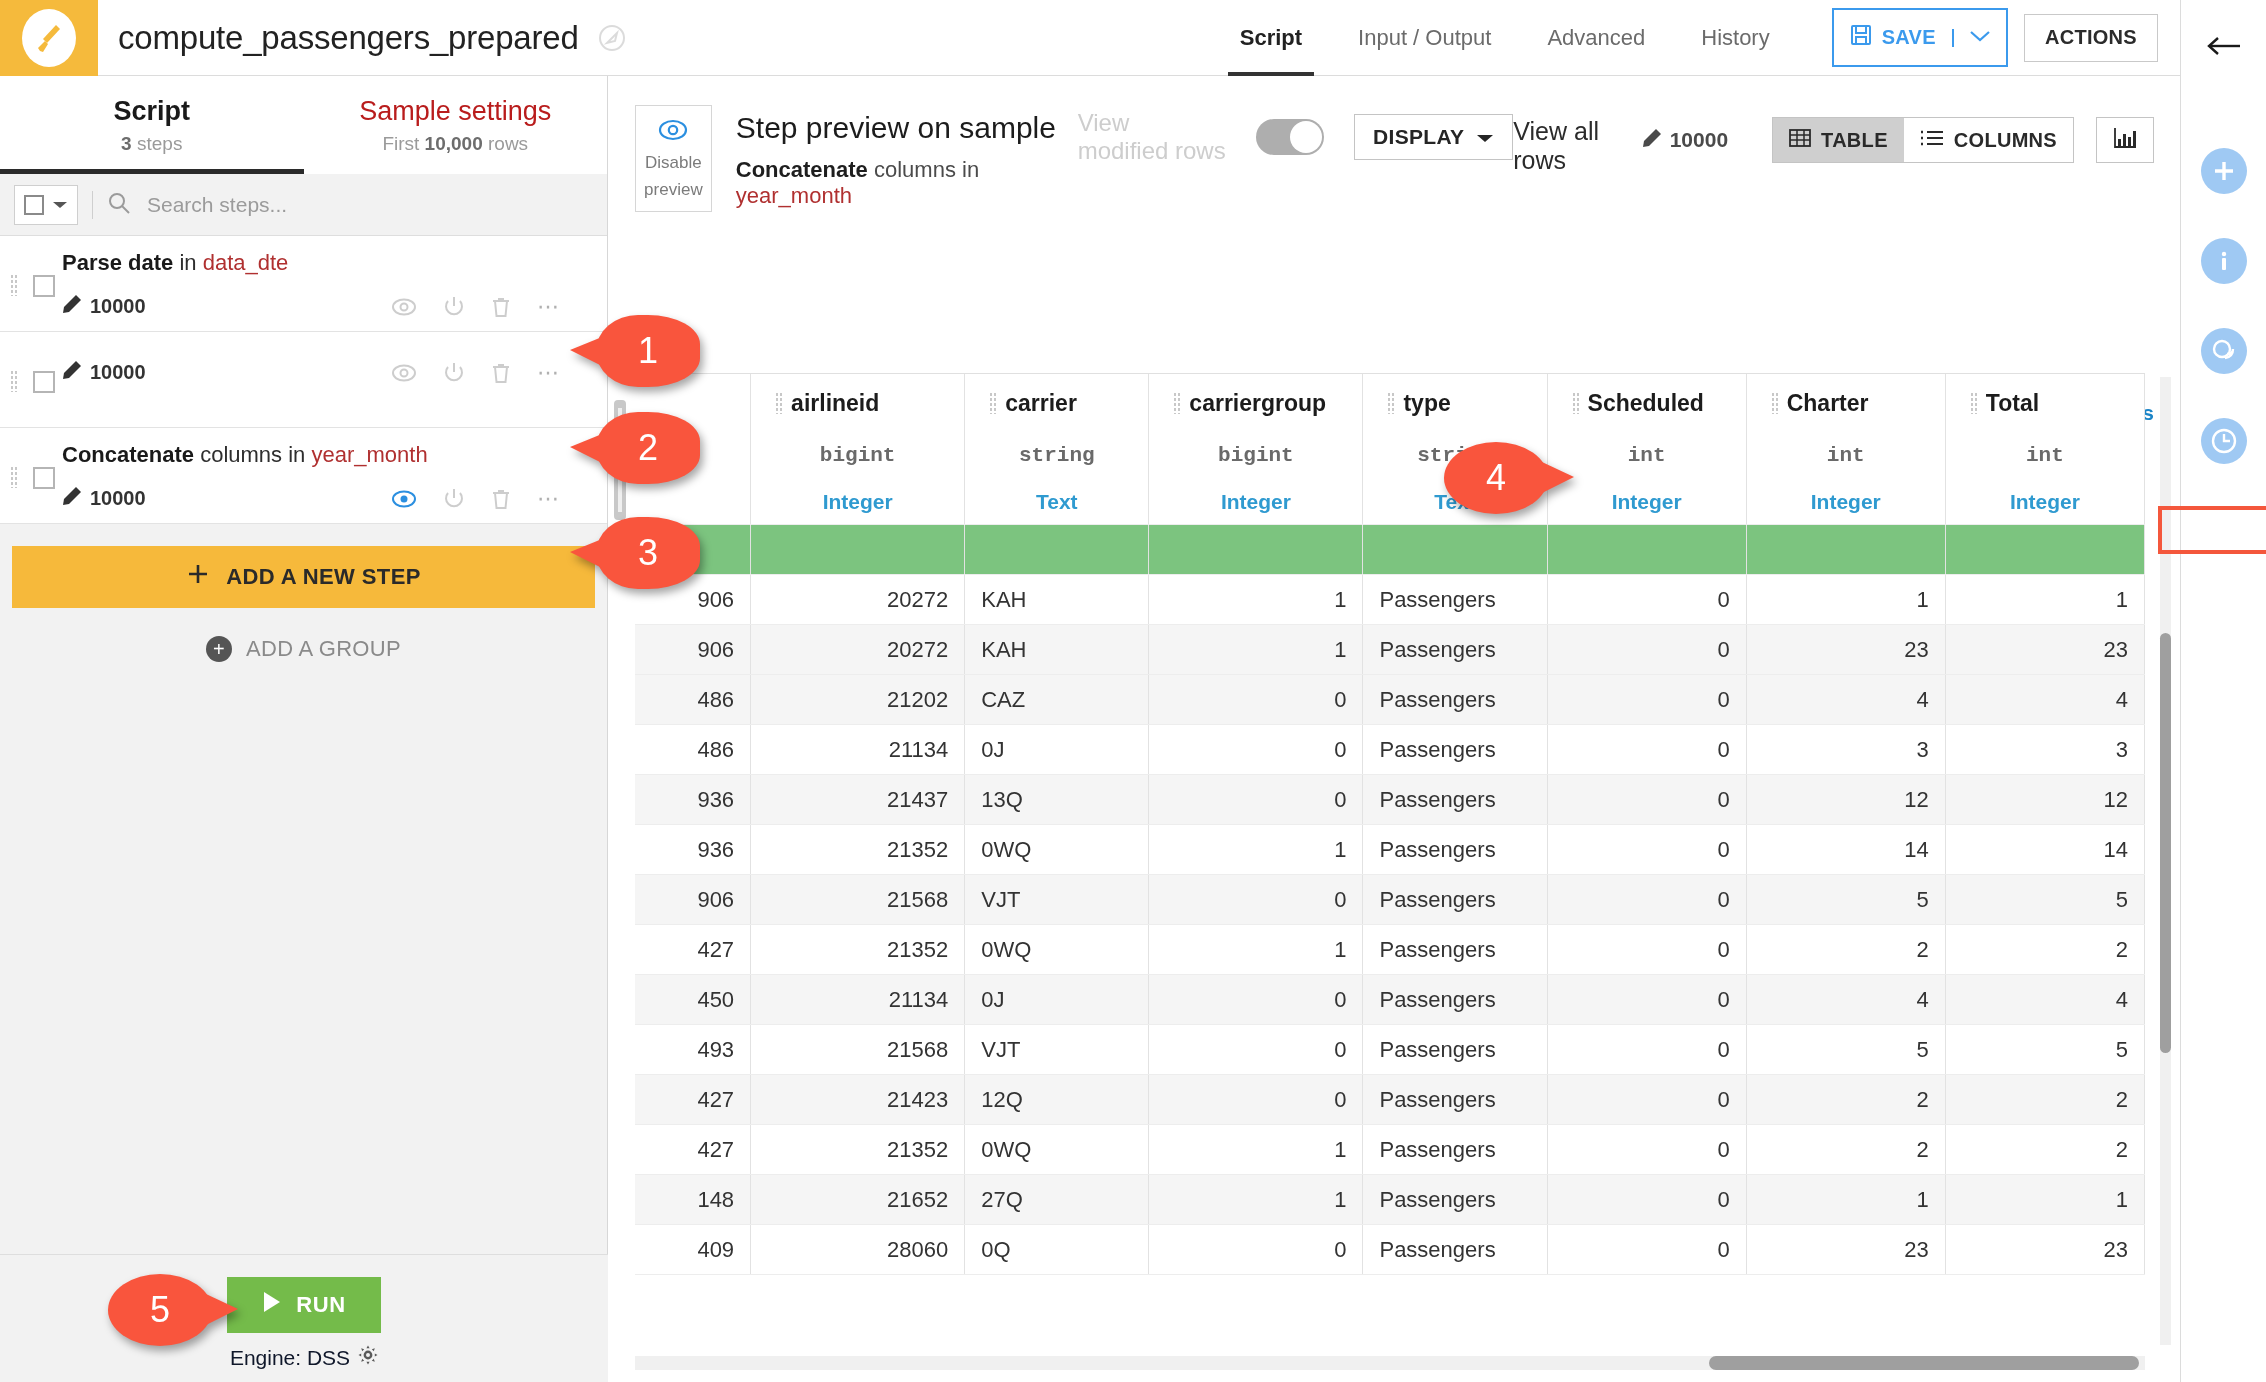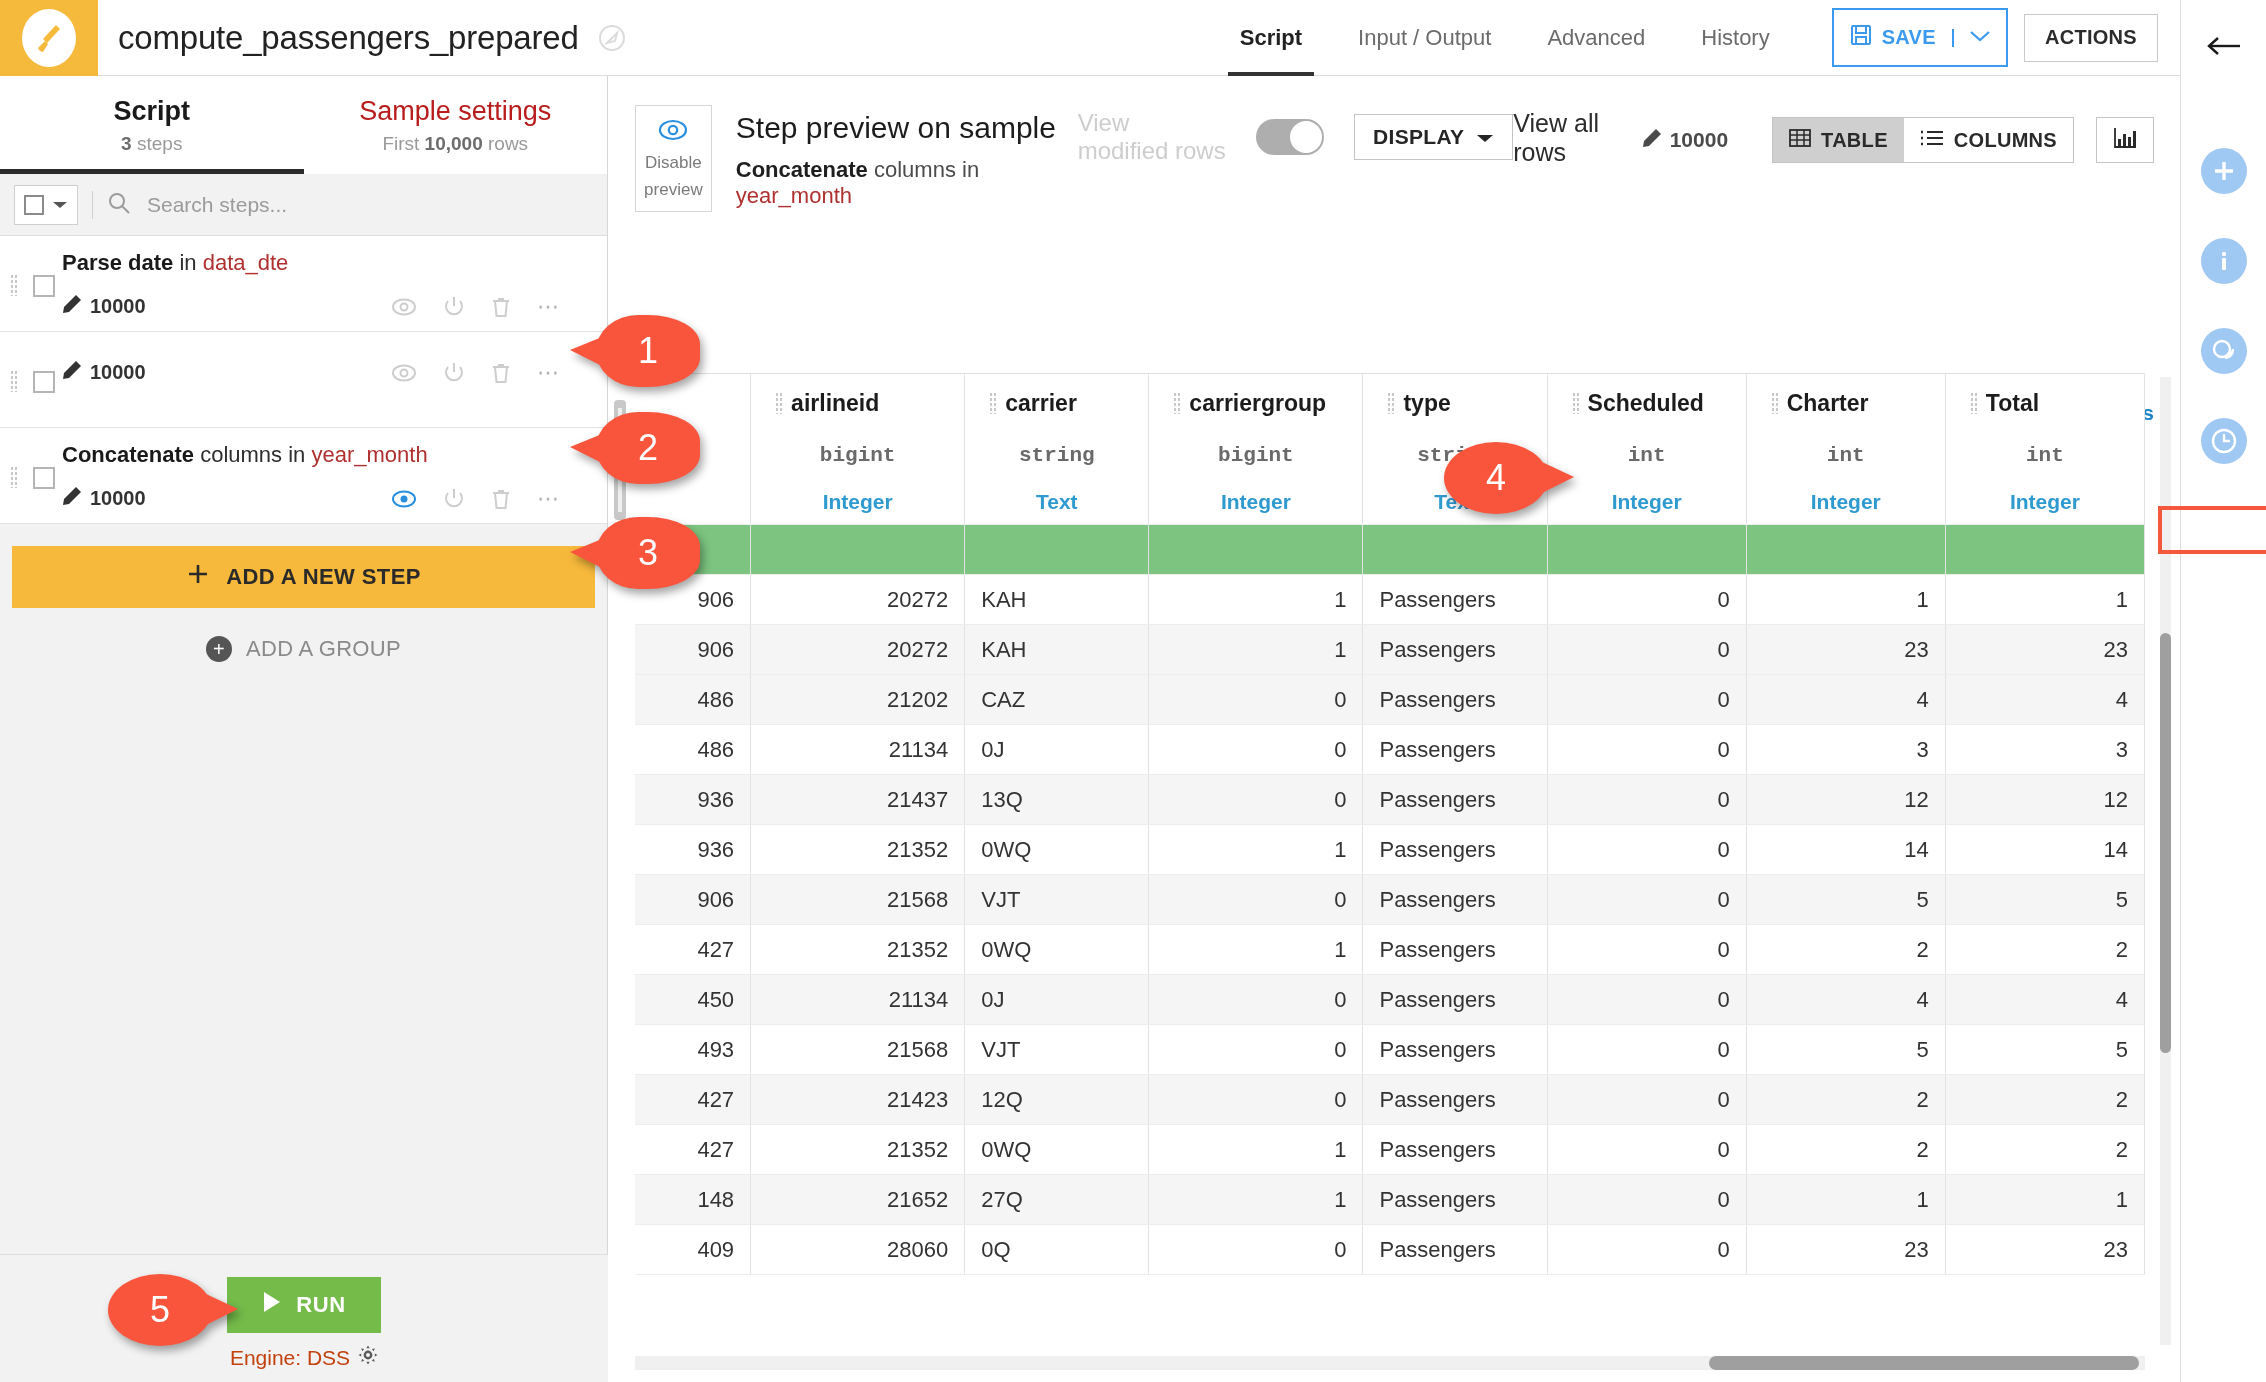--- a/index.html
+++ b/index.html
@@ -140,21 +140,21 @@
     position: absolute; left: 0; bottom: 0; width: 608px; height: 128px;
     background: #f2f2f2; border-top: 1px solid #dedede;
     display: flex; flex-direction: column; align-items: center; padding-top: 22px;
   }
   .run-btn {
     width: 154px; height: 56px; background: #74bb4a; color: #fff;
     display: flex; align-items: center; justify-content: center; gap: 14px;
     font-size: 22px; font-weight: bold; letter-spacing: .6px;
   }
   .engine-line {
-    margin-top: 12px; font-size: 21px; color: #c2410c;
+    margin-top: 12px; font-size: 21px; color: #0f172a;
     display: flex; align-items: center; gap: 8px;
   }
 
   
   .main {
     position: absolute; left: 609px; top: 77px; width: 1571px; height: 1305px;
     background: #fff;
   }
   .preview-bar { display: flex; align-items: flex-start; padding: 28px 26px 0 26px; }
   .disable-preview {
@@ -180,21 +180,21 @@
   }
   .toggle .knob {
     position: absolute; right: 2px; top: 2px; width: 32px; height: 32px;
     border-radius: 50%; background: #fff;
   }
   .display-btn {
     border: 1px solid #c4c4c4; height: 46px; padding: 0 18px; background: #fff;
     display: flex; align-items: center; gap: 12px; font-size: 21px;
     font-weight: bold; color: #252525; letter-spacing: .3px;
   }
-  .rc-row2 { display: flex; align-items: flex-end; gap: 26px; margin-top: 0; }
+  .rc-row2 { display: flex; align-items: flex-end; gap: 26px; margin-top: 8px; }
   .view-all { font-size: 25px; color: #2b2b2b; }
   .rc-row3 { display: flex; align-items: center; gap: 22px; margin-top: 8px; }
   .rows-count { display: flex; align-items: center; gap: 8px; font-size: 21px; font-weight: bold; color: #4a4a4a; }
   .seg-group { display: flex; border: 1px solid #c4c4c4; height: 46px; }
   .seg {
     display: flex; align-items: center; gap: 10px; padding: 0 16px;
     font-size: 20px; font-weight: bold; color: #2a2a2a; letter-spacing: .3px; background: #fff;
   }
   .seg.active { background: #cfcfcf; }
   .chart-btn {

